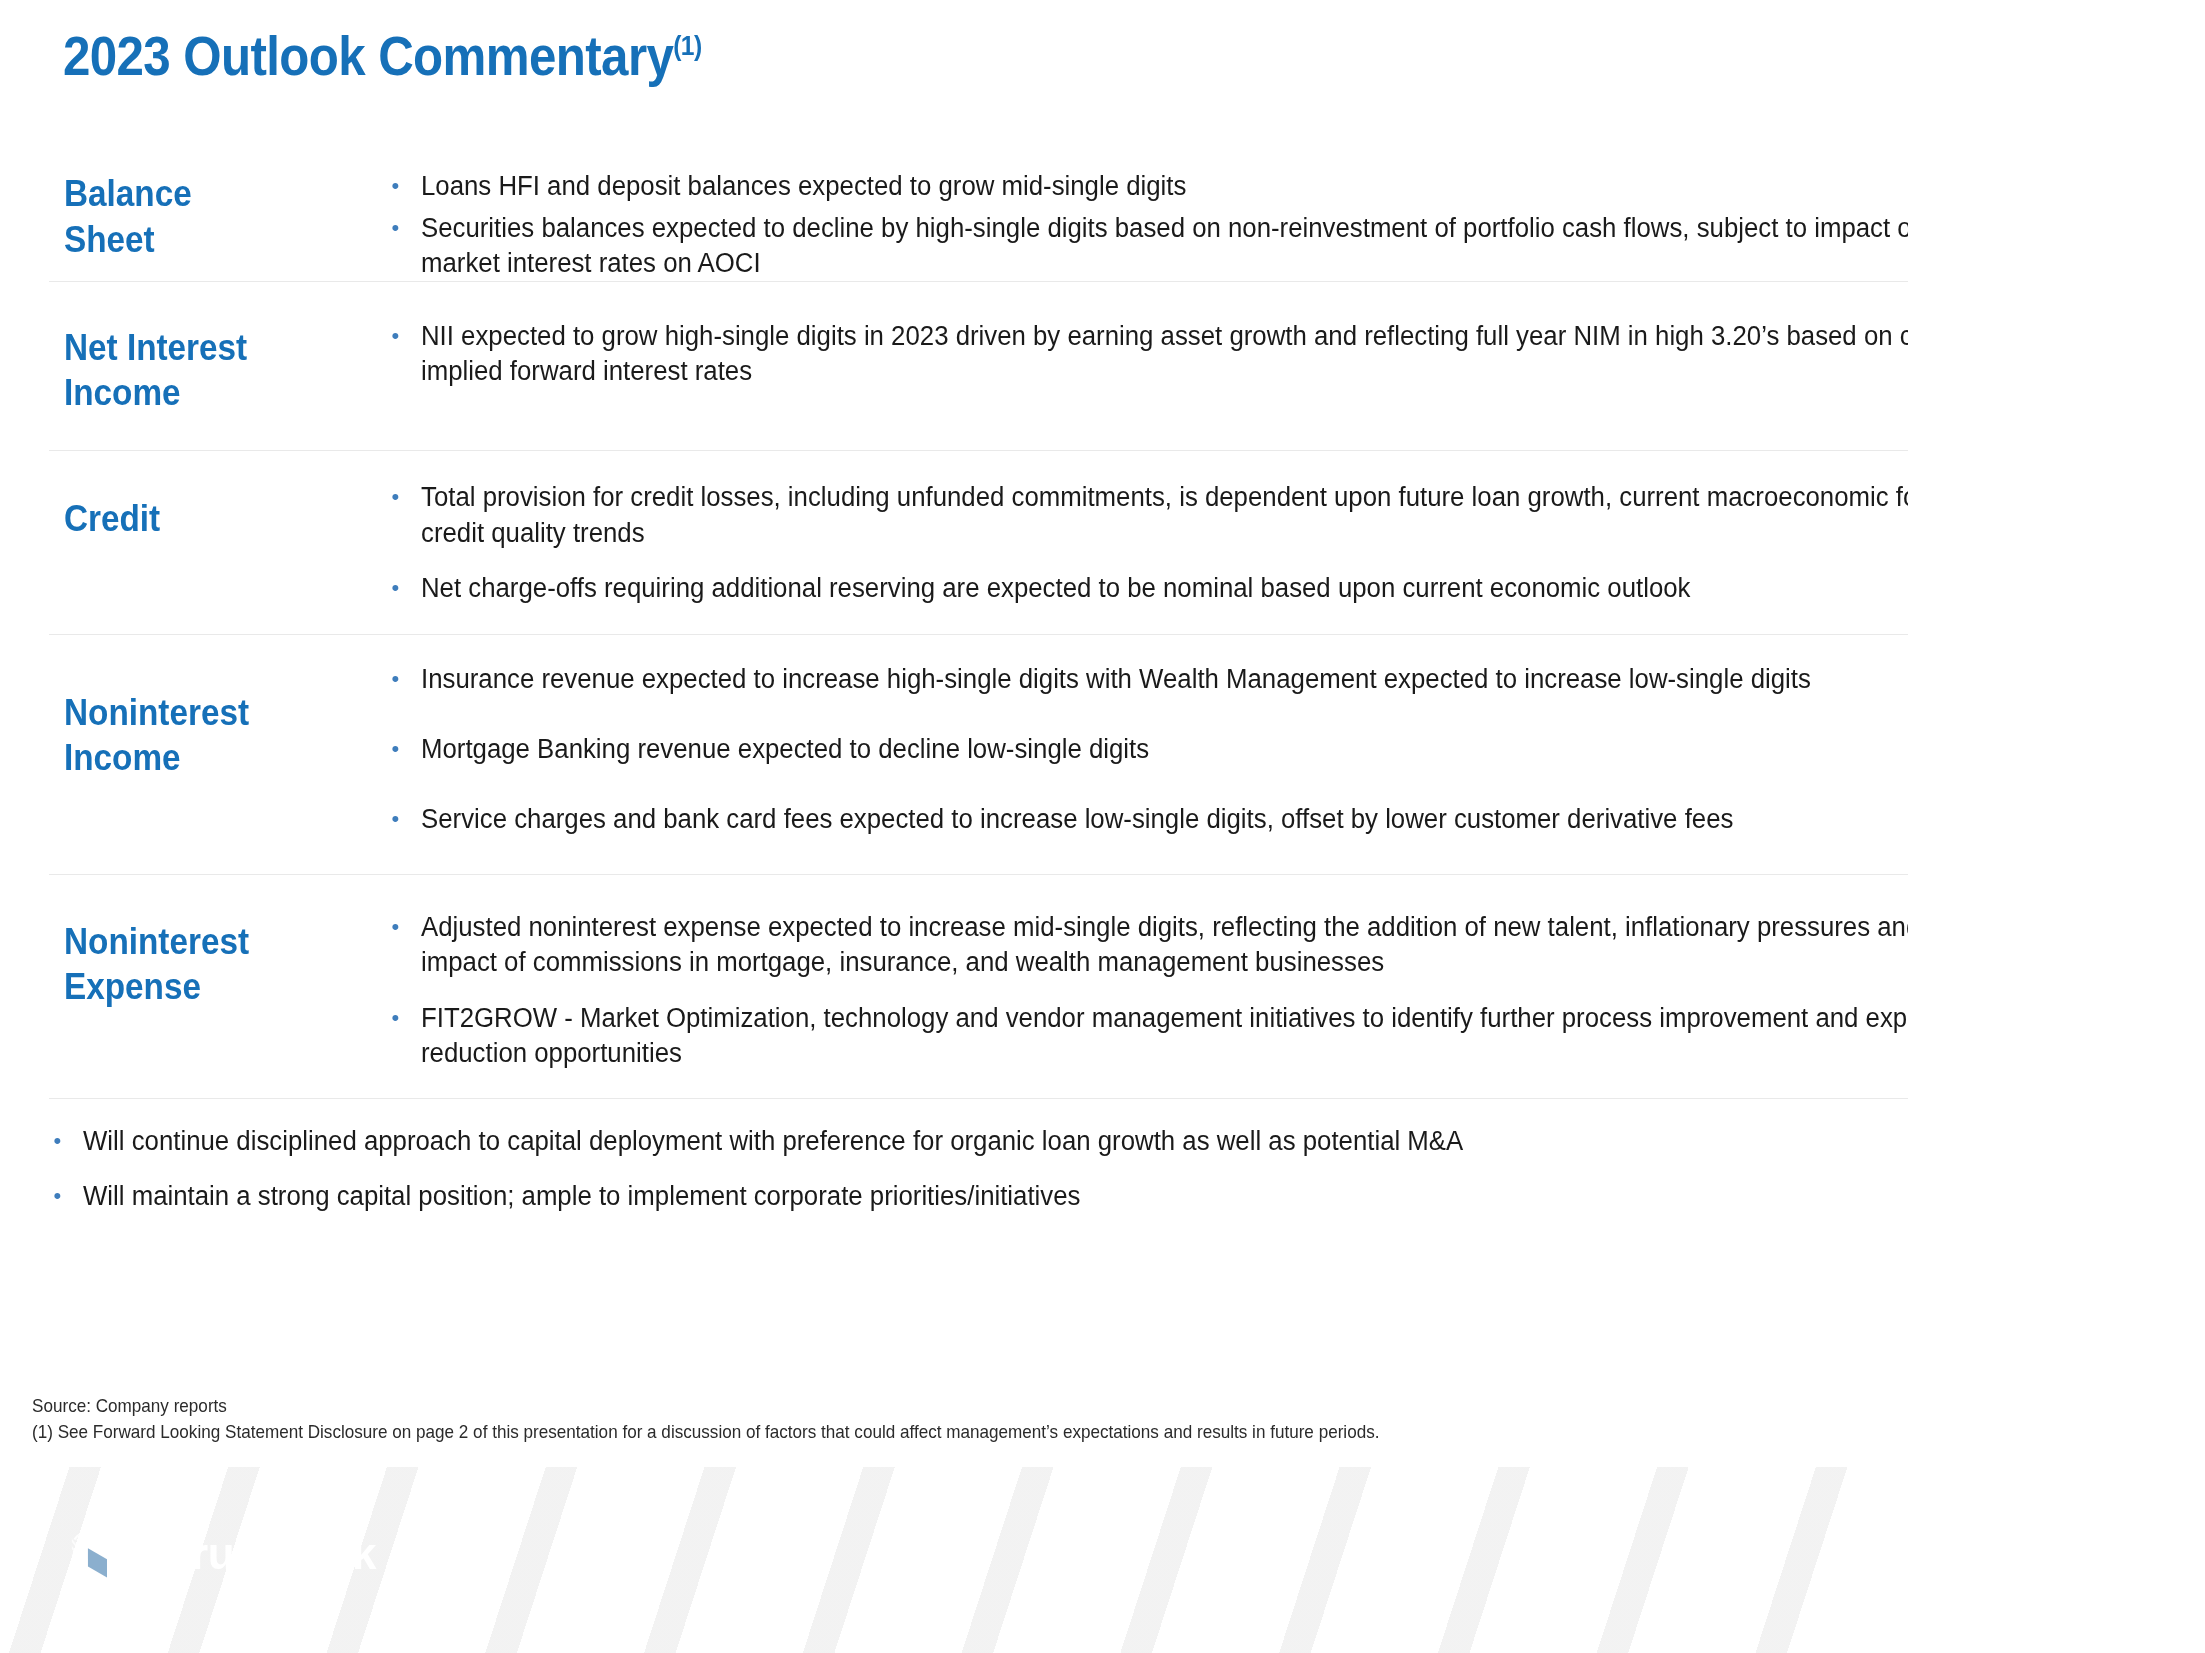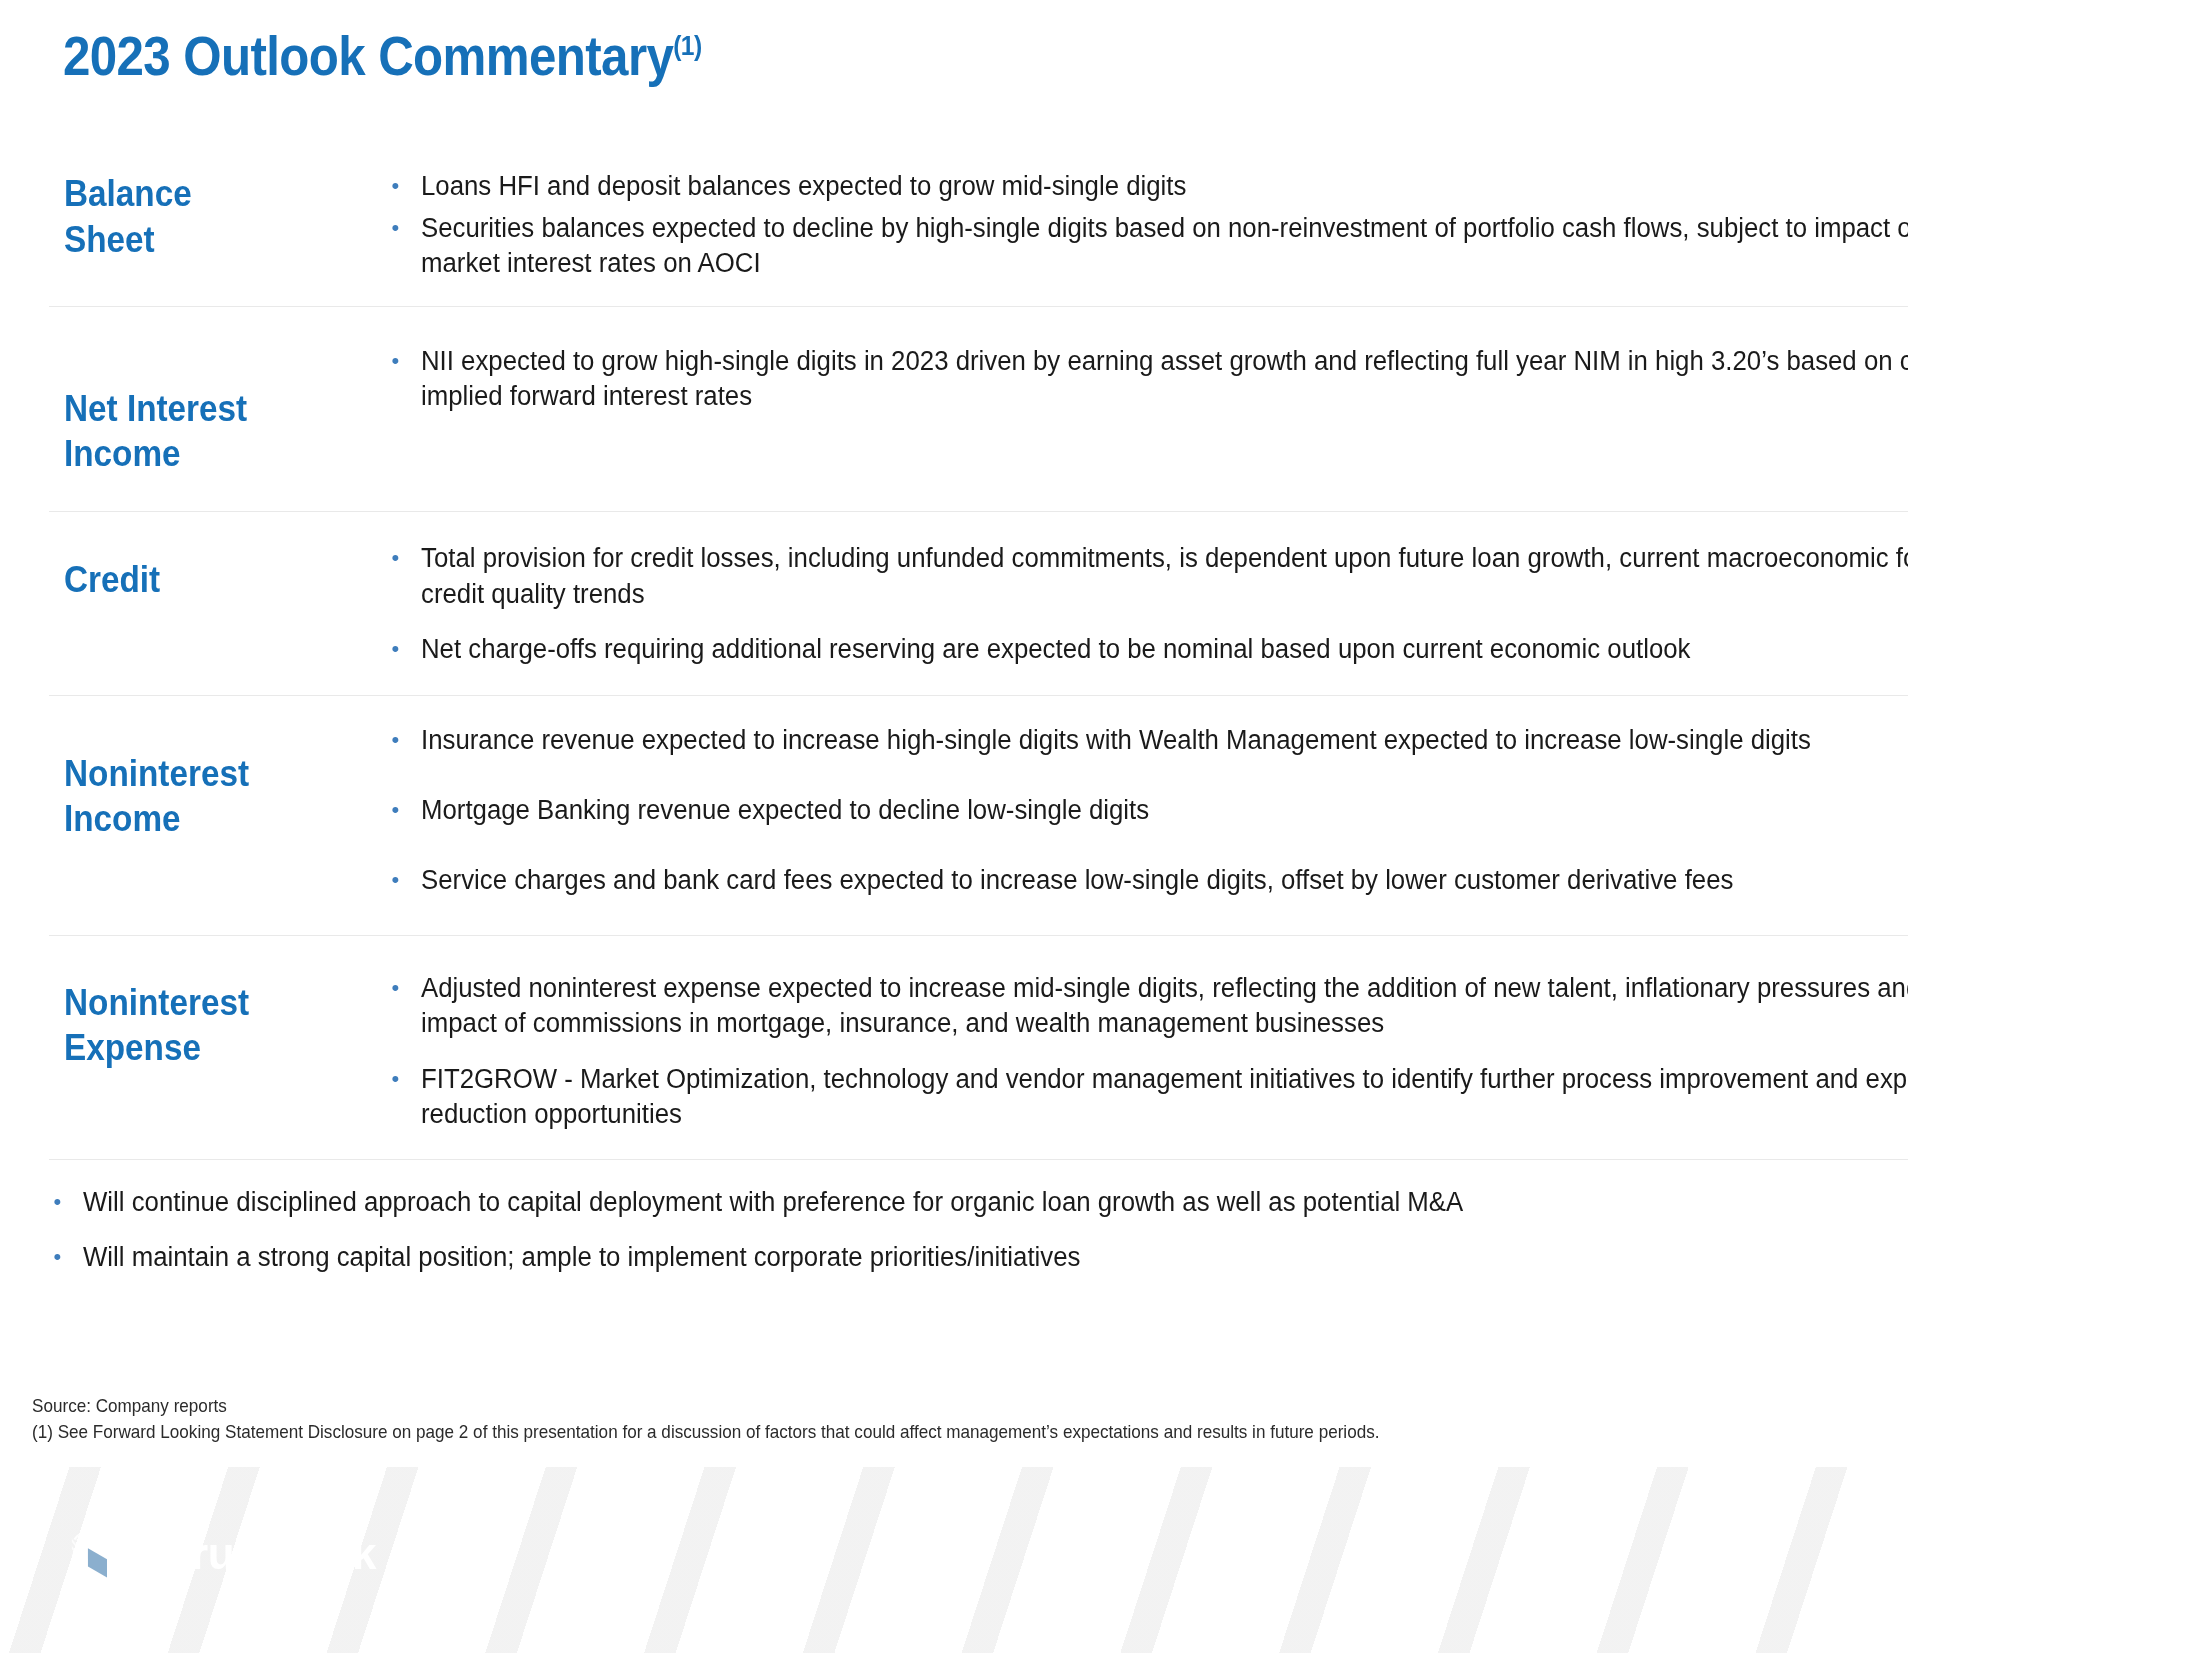--- a/index.html
+++ b/index.html
@@ -92,26 +92,26 @@
     padding-left: 4.4px;
     box-sizing: border-box;
   }
   .bullet .btext {
     flex: 1 1 auto;
     transform: scaleX(0.955);
     transform-origin: left top;
   }
 
   
-  .r-balance        { padding-top: 17.6px;  padding-bottom: 25px; }
+  .r-balance        { padding-top: 17.6px;  }
   .r-balance .cat-cell  { padding-top: 2.9px; }
   .r-balance .bullet + .bullet { margin-top: 7.4px; }
 
   .r-nii            { padding-top: 37px;  padding-bottom: 35px; }
-  .r-nii .cat-cell  { padding-top: 5.9px; margin-top: 36px; }
+  .r-nii .cat-cell  { padding-top: 5.9px; }
 
   .r-credit         { padding-top: 29px;  padding-bottom: 28px; }
   .r-credit .cat-cell   { padding-top: 16px; }
   .r-credit .bullet + .bullet { margin-top: 20.6px; }
 
   .r-nonint-inc     { padding-top: 26.5px;  padding-bottom: 37px; }
   .r-nonint-inc .cat-cell { padding-top: 28px; }
   .r-nonint-inc .bullet + .bullet { margin-top: 35px; }
 
   .r-nonint-exp     { padding-top: 35px;  padding-bottom: 26.5px; }

